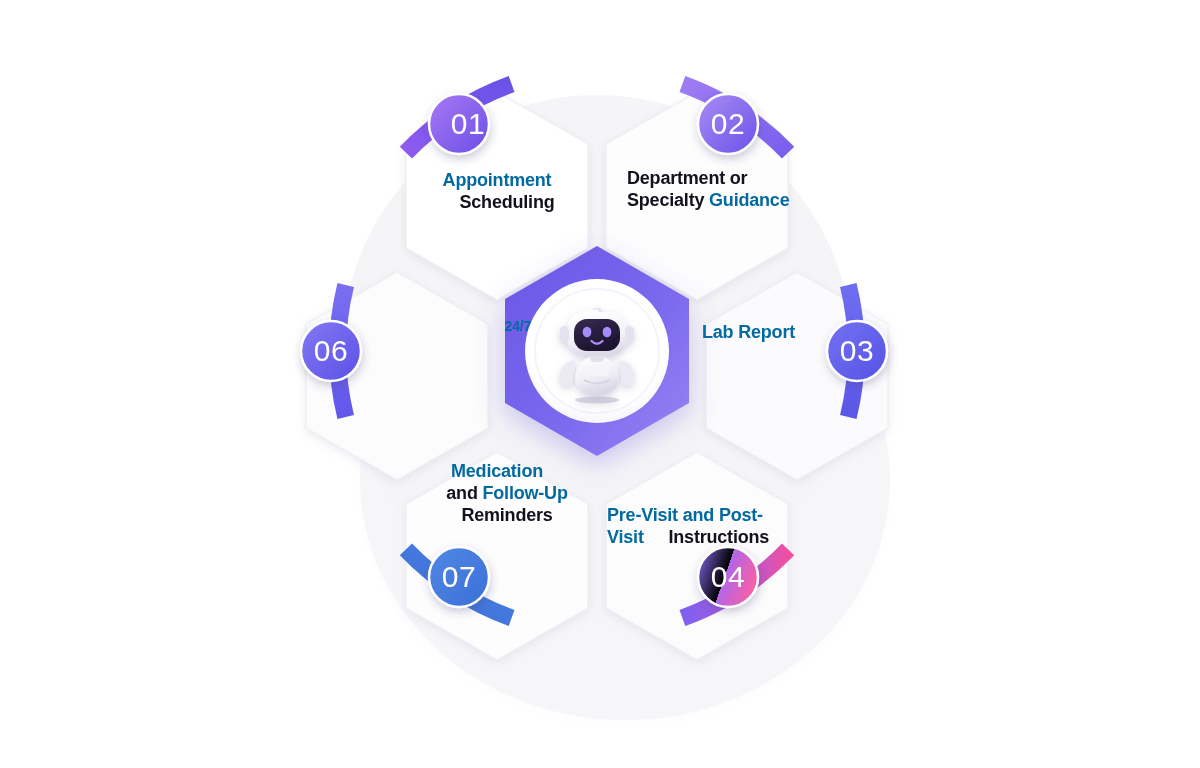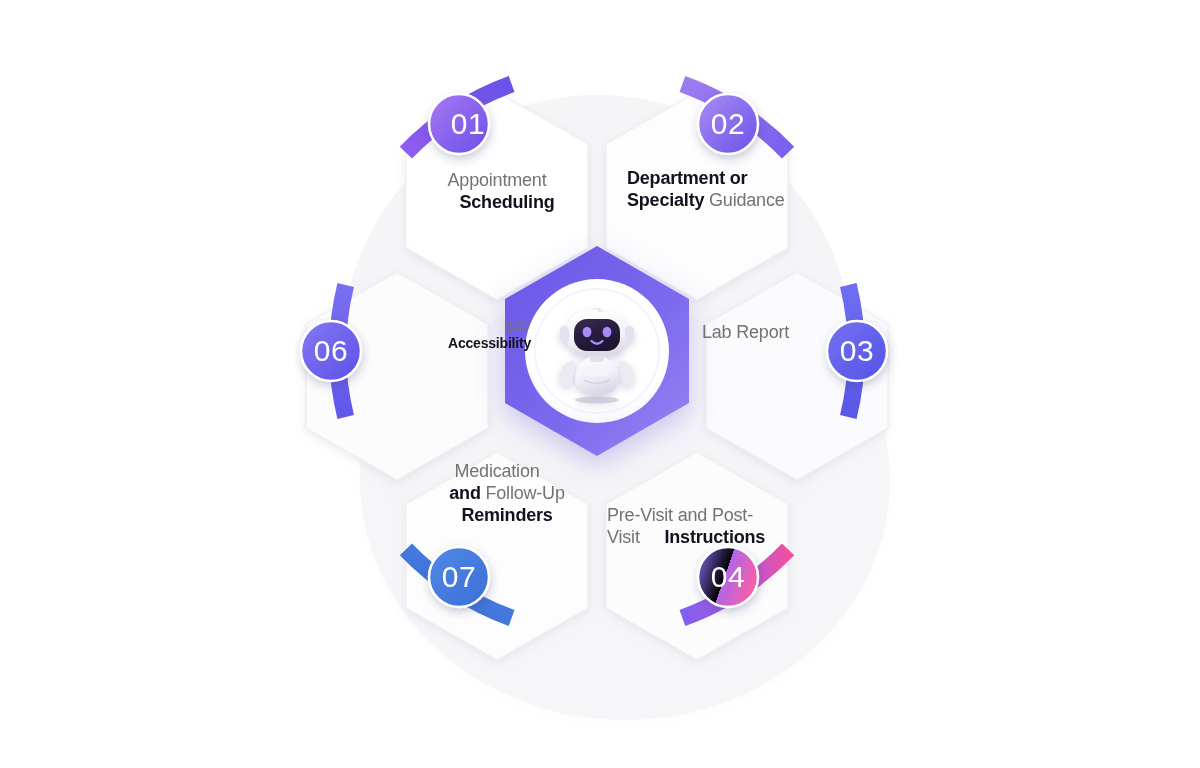--- a/index.html
+++ b/index.html
@@ -31,22 +31,22 @@
     text-align: center;
     line-height: 1.22;
     letter-spacing: -0.2px;
     pointer-events: none;
   }
   .hex-label .ln {
     display: block;
     white-space: nowrap;
   }
   .hex-label .hl {
-    color: #737373;
-    font-weight: 400;
+    color: #0369a1;
+    font-weight: 700;
   }
   .hex-label .nm {
     color: #12121f;
     font-weight: 600;
     padding-left: 20px;
   }
   .badge-num {
     position: absolute;
     display: flex;
     align-items: center;
@@ -282,16 +282,15 @@
     </div>
 
   <div class="hex-label" style="left:397px; top:461px; width:200px; font-size:18px;" title="Medication and Follow-Up Reminders">
       <span class="ln"><span class="hl">Medication</span></span>
       <span class="ln"><span class="nm">and </span><span class="hl">Follow-Up</span></span>
       <span class="ln"><span class="nm">Reminders</span></span>
     </div>
 
   <div class="hex-label" style="left:306px; top:318px; width:238px; font-size:14px; text-align:right; padding-right:13px; box-sizing:border-box;" title="24/7 Accessibility">
       <span class="ln"><span class="hl">24/7</span></span>
-      <span class="ln"><span class="nm">Accessibility</span></span>
     </div>
 
 </div>
 
 </body></html>

